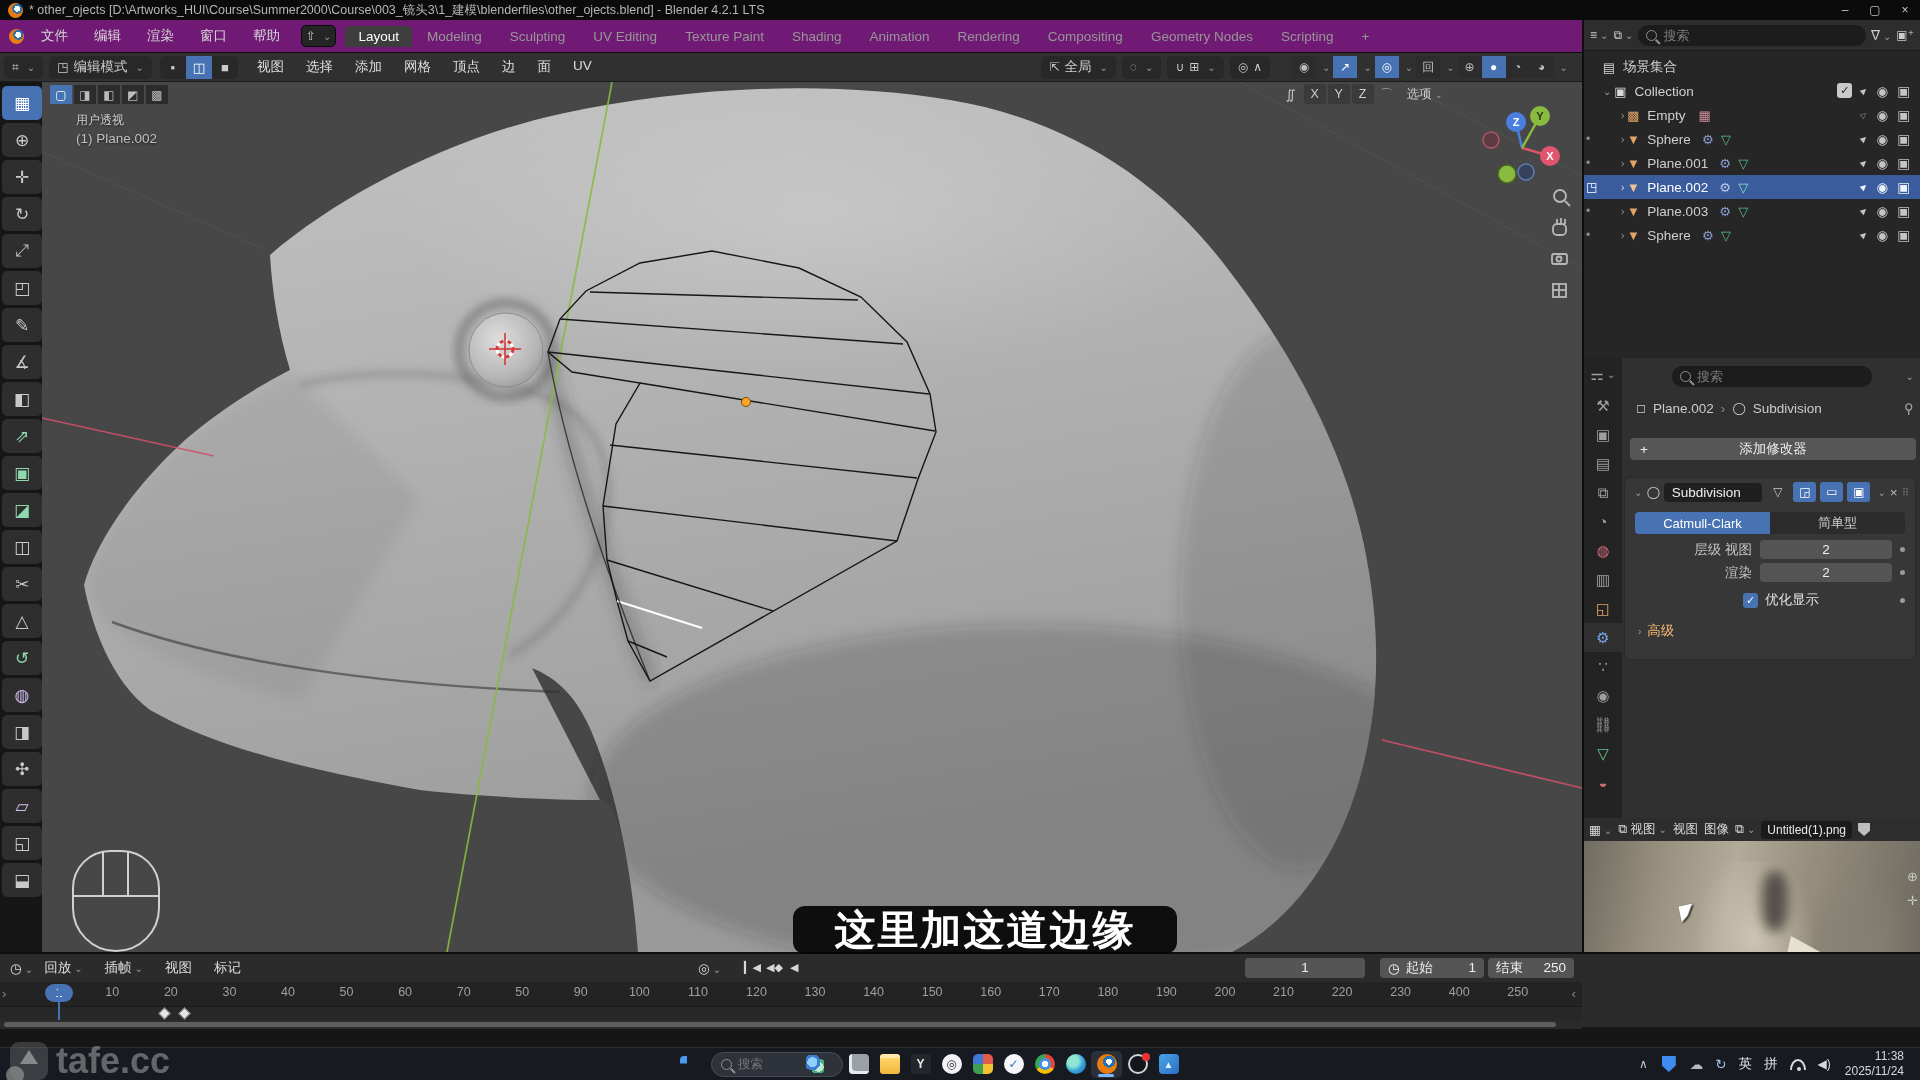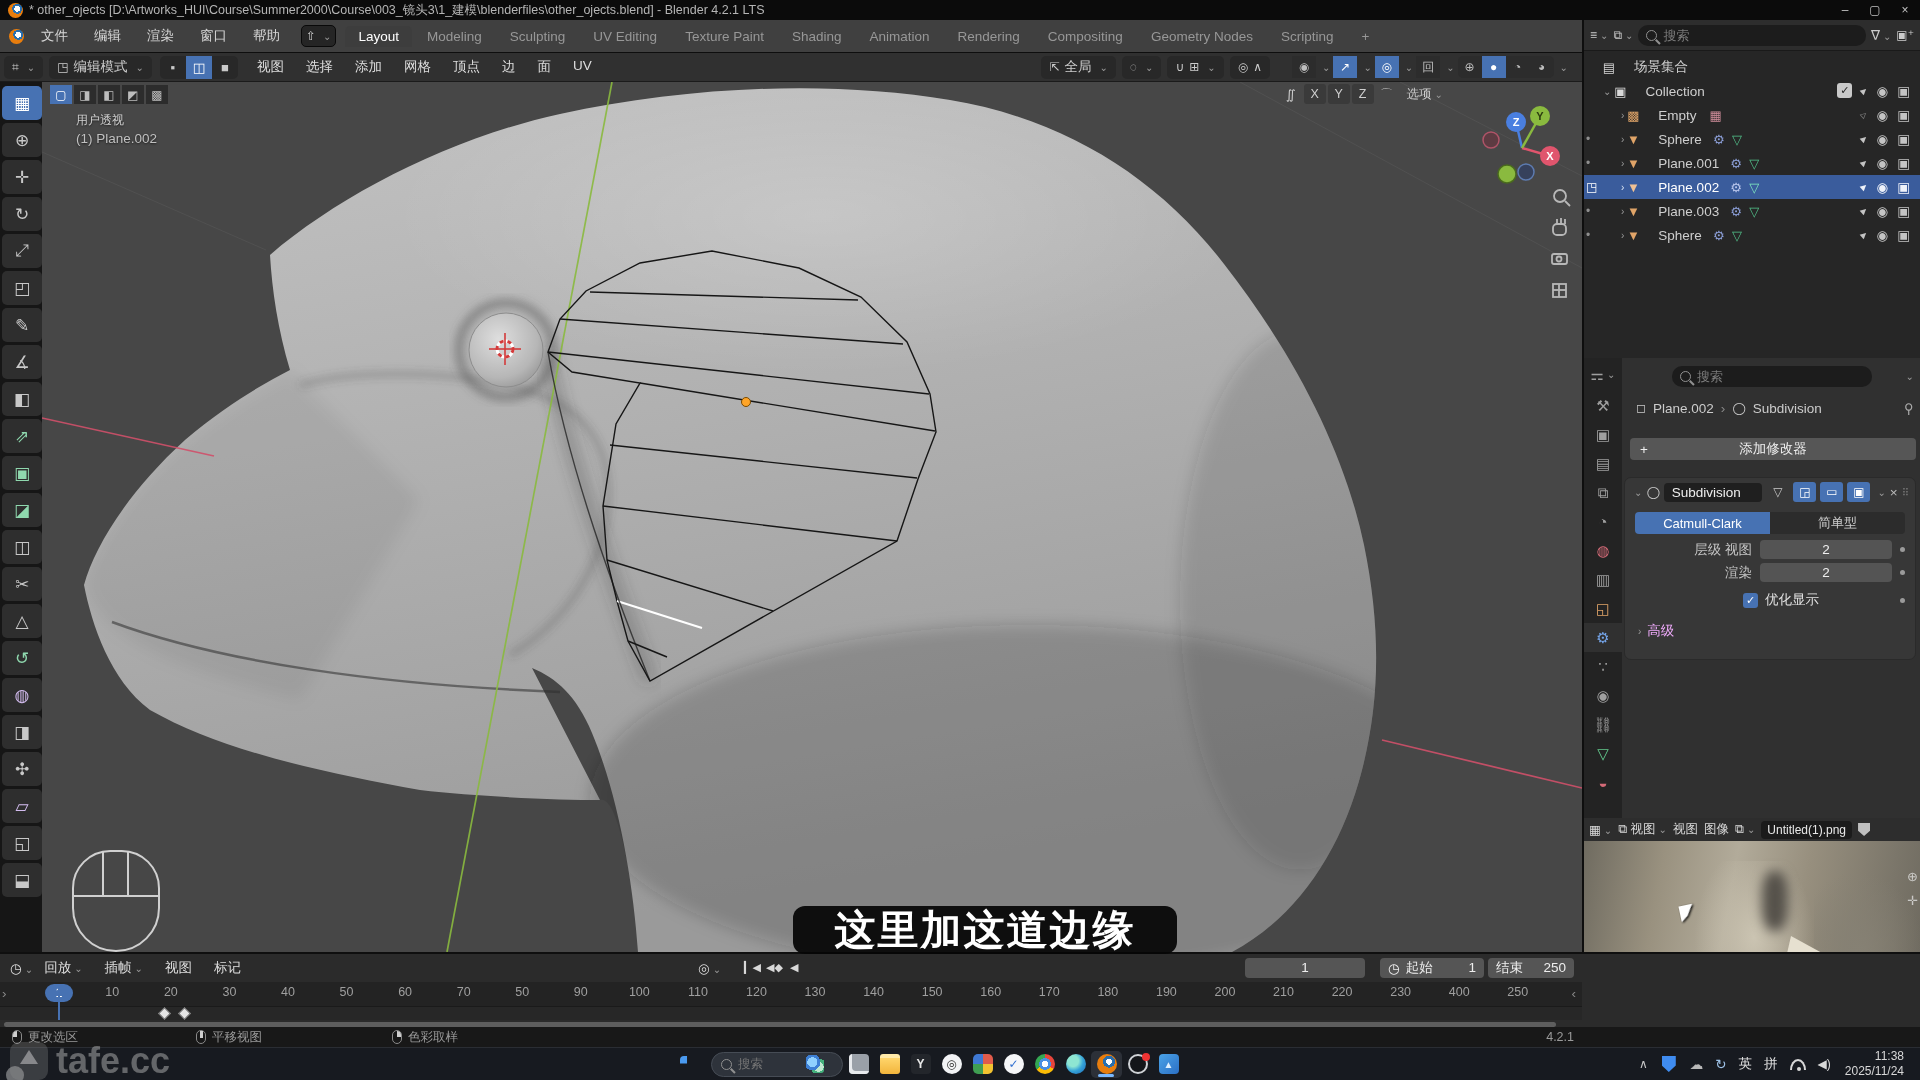--- a/index.html
+++ b/index.html
@@ -9,21 +9,21 @@
   .ab{position:absolute}
   .row{display:flex;align-items:center}
   .chev{font-size:10px;color:#9a9a9a;margin-left:3px}
   .mag{display:inline-block;width:11px;height:11px;border:1.6px solid #909090;border-radius:50%;position:relative;flex:none}
   .mag::after{content:"";position:absolute;width:6px;height:1.6px;background:#909090;transform:rotate(45deg);left:8px;top:10px}
   
   #titlebar{left:0;top:0;width:1920px;height:20px;background:#0b0b0b;display:flex;align-items:center;color:#b5b5b5;font-size:12.5px}
   .blogo{width:15px;height:15px;border-radius:50%;background:radial-gradient(circle at 62% 38%,#fff 0 3px,#2a6fae 3px 5px,#e87d0d 5px);flex:none}
   .winbtn{width:30px;text-align:center;color:#c2c2c2;font-size:12px}
   
-  #topbar{left:0;top:20px;width:1869px;height:33px;background:#404040;display:flex;align-items:center;border-bottom:1px solid #0e0e0e}
+  #topbar{left:0;top:20px;width:1869px;height:33px;background:#701a75;display:flex;align-items:center;border-bottom:1px solid #0e0e0e}
   .menu{padding:0 13px;color:#d6d6d6;height:24px;line-height:24px;border-radius:4px}
   .wtab{padding:3px 13px;color:#979797;border-radius:5px 5px 0 0;margin:0 1px;font-size:13.5px}
   .wtab.active{background:#3d3d3d;color:#fff}
   .idbox{display:flex;align-items:center;background:#252525;border:1px solid #090909;border-radius:5px;height:24px;padding:0 4px;gap:4px}
   .idfield{background:#1b1b1b;border-radius:4px;padding:1px 8px;color:#e3e3e3}
   
   #toolhdr{left:0;top:53px;width:1920px;height:29px;background:#303030;display:flex;align-items:center;border-bottom:1px solid #1b1b1b}
   .thmenu{padding:0 11px;color:#dedede}
   .pill{display:flex;align-items:center;background:#282828;border-radius:5px;height:23px;padding:0 8px;gap:5px}
   .mbtn{width:26px;height:23px;display:flex;align-items:center;justify-content:center;background:#282828;color:#c9c9c9;font-size:13px}
@@ -41,21 +41,21 @@
   .tool.act{background:#4772b3;color:#fff}
   .tool.grn{color:#8fd8ae}
   .tool.pur{color:#d3bcef}
   
   #outliner{left:1582px;top:20px;width:338px;height:338px;background:#262626;border-left:2px solid #0e0e0e}
   .ohdr{height:31px;background:#2d2d2d;display:flex;align-items:center;padding:0 6px;gap:5px;border-bottom:1px solid #1a1a1a}
   .srch{flex:1;display:flex;align-items:center;gap:6px;background:#1c1c1c;border-radius:10px;height:21px;padding:0 8px}
   .srch input{background:transparent;border:0;outline:0;color:#cfcfcf;width:100%;font-size:13px}
   .srch input::placeholder{color:#7d7d7d}
   .orow{height:24px;display:flex;align-items:center;color:#cecece;position:relative;padding-left:8px}
-  .orow .nm{margin-left:16px}
+  .orow .nm{margin-left:5px}
   .orow.sel{background:#3a5c9c;color:#fff}
   .oi{font-size:13px;width:18px;text-align:center;flex:none}
   .rt{position:absolute;display:flex;gap:9px;right:10px;color:#c4c4c4}
   .cur{display:inline-block;transform:rotate(-42deg);font-size:12px}
   .dotl{position:absolute;left:2px;color:#8f8f8f;font-size:12px}
   #props{left:1582px;top:358px;width:338px;height:460px;background:#303030;border-left:2px solid #0e0e0e}
   #ptabs{position:absolute;left:0;top:0;width:38px;height:460px;background:#232323;display:flex;flex-direction:column;align-items:center}
   .ptab{width:38px;height:29px;display:flex;align-items:center;justify-content:center;color:#9f9f9f;font-size:15px}
   .ptab.active{background:#303030;color:#74a4e8}
   .ptab.red{color:#d46a77}.ptab.grn{color:#62c98c}.ptab.org{color:#e0a468}
@@ -623,21 +623,21 @@
         <span class="pfield" style="width:132px;height:19px;line-height:19px">2</span>
         <span class="adot"></span>
       </div>
       <div class="row" style="margin:9px 10px 0 118px;gap:7px">
         <span class="ckb">✓</span>
         <span style="color:#e2e2e2">优化显示</span>
         <span class="adot" style="margin-left:auto"></span>
       </div>
       <div class="row" style="margin:13px 10px 0;gap:6px">
         <span class="chev">›</span>
-          <span style="color:#f0abfc">高级</span>
+          <span style="color:#fdba74">高级</span>
       </div>
     </div>
   </div>
 
   <div id="imged" class="ab">
     <div class="ihdr">
       <span>▦<span class="chev">⌄</span></span>
       <span>⧉ <span>视图</span><span class="chev">⌄</span></span>
       <span>视图</span>
       <span>图像</span>
@@ -715,35 +715,20 @@
     <div id="chan">
       <div style="position:absolute;left:58px;top:-22px;width:2px;height:35px;background:#4772b3"></div>
       <div class="kdiam" style="position:absolute;left:160px;top:2px"></div>
       <div class="kdiam" style="position:absolute;left:180px;top:2px"></div>
     </div>
     <div id="tscroll">
       <div style="position:absolute;left:4px;top:2px;width:1552px;height:5px;background:#5e5e5e;border-radius:3px"></div>
     </div>
   </div>
 
-  <div id="status" class="ab">
-    <span class="row" style="margin-left:12px">
-        <span class="mouse l"></span>
-        <span>更改选区</span>
-      </span>
-    <span class="row" style="margin-left:118px">
-        <span class="mouse m"></span>
-        <span>平移视图</span>
-      </span>
-    <span class="row" style="margin-left:130px">
-        <span class="mouse r"></span>
-        <span>色彩取样</span>
-      </span>
-    <span style="margin-left:auto;margin-right:346px">4.2.1</span>
-  </div>
 
   <div id="taskbar" class="ab">
     <div class="tico" style="margin-left:672px">
       <div class="ic" style="background:conic-gradient(#57a8f5 0 25%,#3f8ce0 0 50%,#6cb9ff 0 75%,#4a9af0 0);clip-path:polygon(0 0,47% 0,47% 47%,0 47%);width:16px;height:16px;box-shadow:10px 0 0 -1px #4a9af0,0 10px 0 -1px #3f8ce0,10px 10px 0 -1px #57a8f5"></div>
     </div>
     <div class="row" style="width:132px;height:25px;background:#2e333b;border:1px solid #464c55;border-radius:13px;margin-left:8px;padding:0 9px;gap:6px">
       <span class="mag"></span>
       <input style="background: transparent; border: 0px; outline: 0px; color: rgb(199, 203, 209); width: 62px; font-size: 12.5px;" placeholder="搜索">
       <span style="width:18px;height:18px;border-radius:3px;background:radial-gradient(circle at 35% 40%,#8fd0ff 0 5px,#3d7fd4 5px 8px,transparent 8px),radial-gradient(circle at 70% 65%,#bfe8d0 0 5px,#44b07c 5px 8px,transparent 8px)"></span>
     </div>

